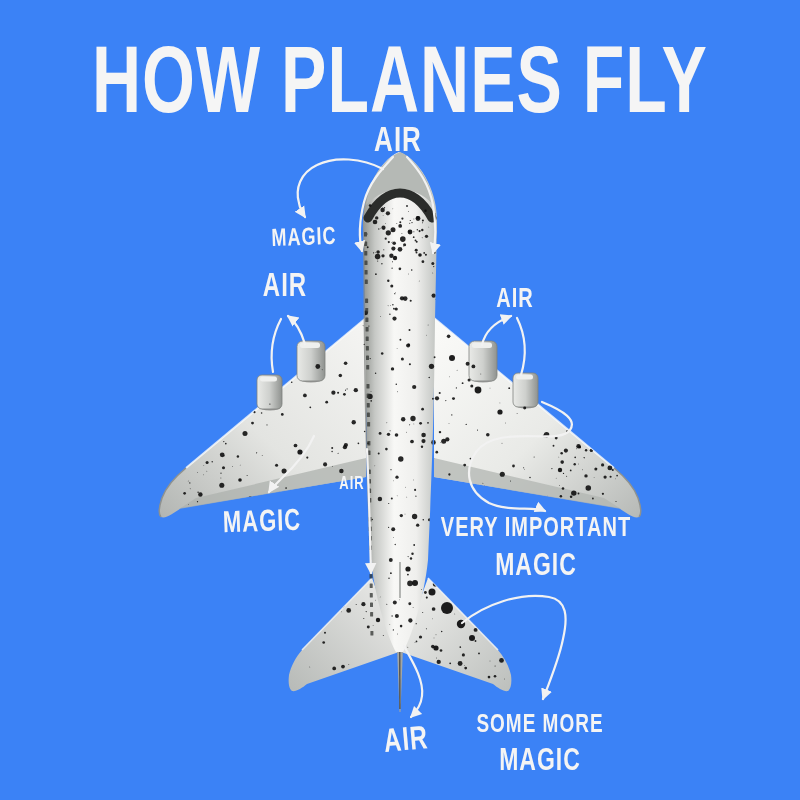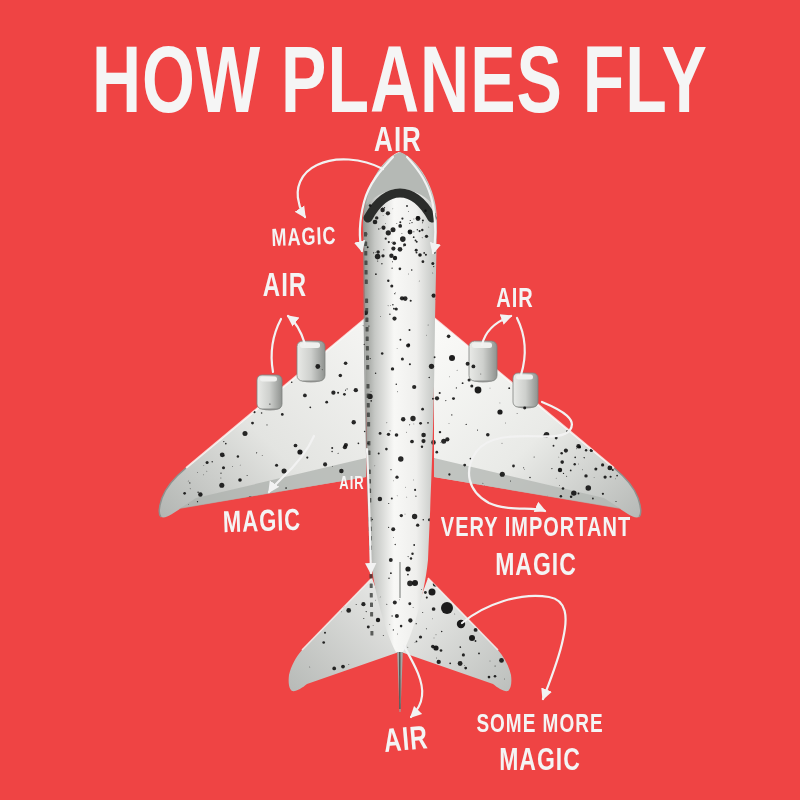--- a/index.html
+++ b/index.html
@@ -1,16 +1,16 @@
 <!DOCTYPE html>
 <html><head>
 <meta charset="utf-8">
 <style>
   html,body{margin:0;padding:0;background:#050505;}
-  .canvas{position:relative;width:800px;height:800px;background:#ef4444;overflow:hidden;
+  .canvas{position:relative;width:800px;height:800px;background:#3b82f6;overflow:hidden;
           font-family:"Liberation Sans",sans-serif;}
   .title{position:absolute;left:0;top:24px;width:800px;text-align:center;margin:0;
          color:#f5f5f5;font-weight:bold;font-size:68px;letter-spacing:1px;white-space:nowrap;
          transform:scaleY(1.4);transform-origin:50% 0;}
   .art{position:absolute;left:0;top:0;width:800px;height:800px;}
   .lbl{position:absolute;color:#f4f4f4;font-weight:bold;white-space:nowrap;text-align:center;
        letter-spacing:1px;line-height:1.25;transform-origin:center;}
   .l1{display:block;}
   .l2{display:block;}
 </style>

